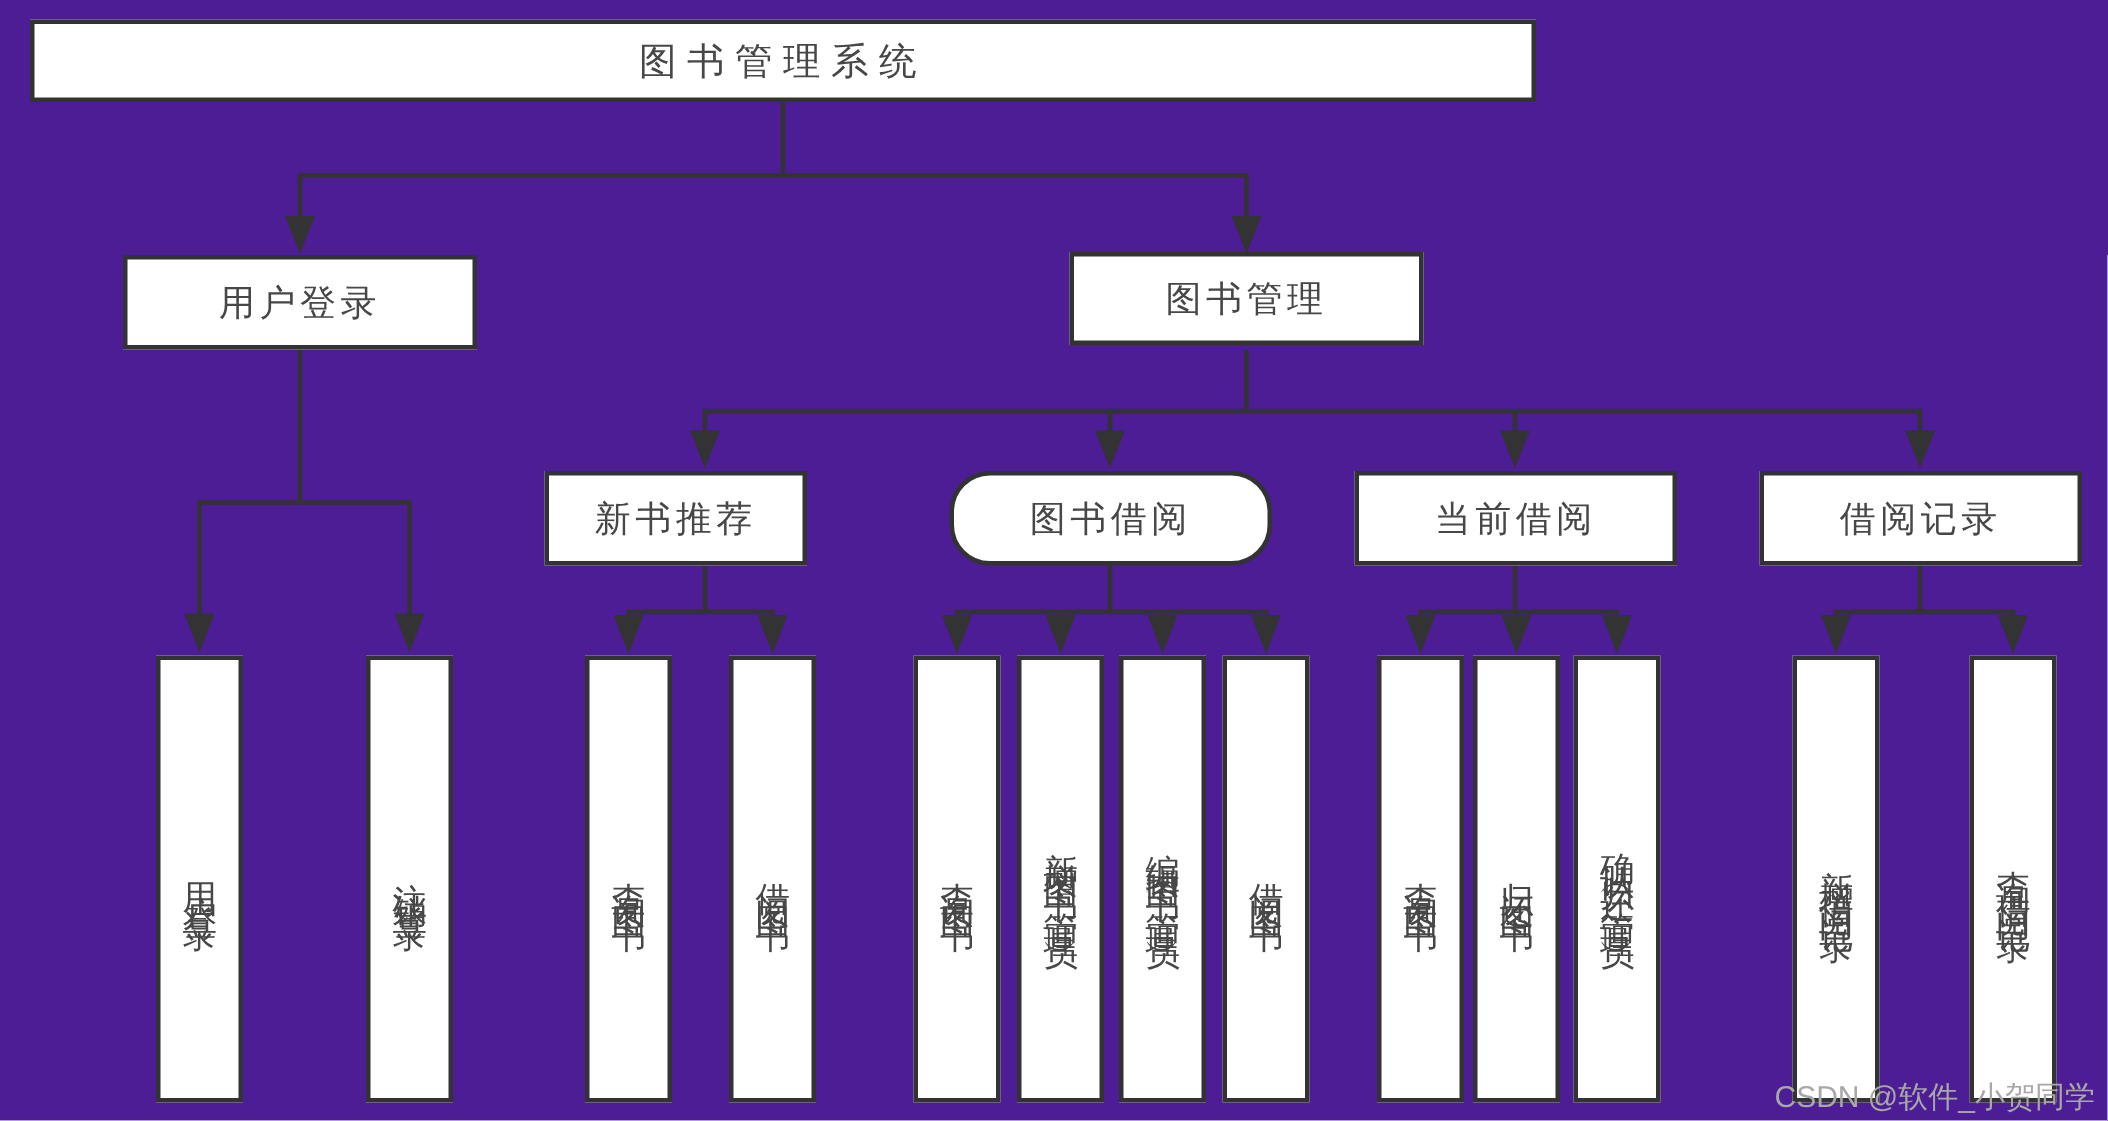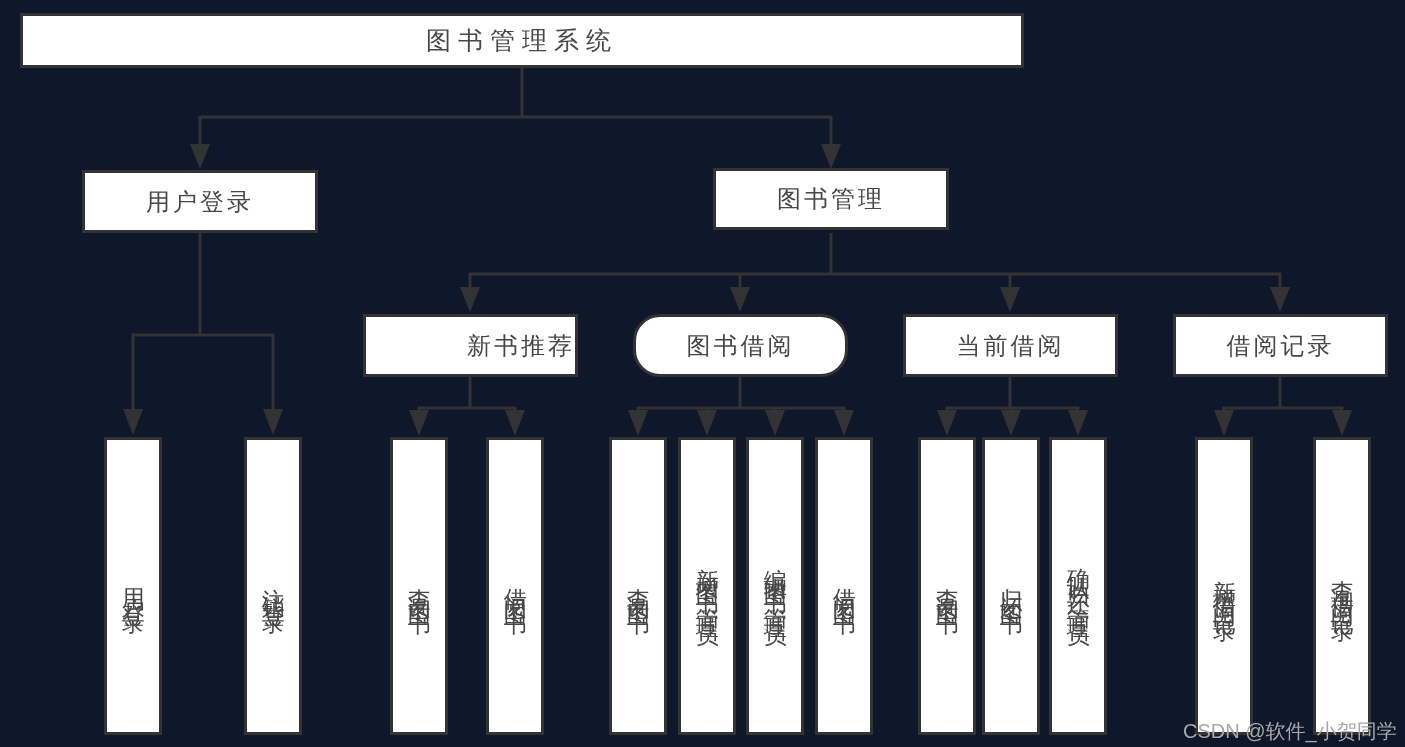--- a/index.html
+++ b/index.html
@@ -5,21 +5,21 @@
   html, body {
     margin: 0;
     padding: 0;
     background: #ffffff;
     font-family: "Liberation Sans", sans-serif;
   }
   .canvas {
     position: relative;
     width: 1405px;
     height: 747px;
-    background: #0f172a;
+    background: #4c1d95;
     overflow: hidden;
   }
   .wires {
     position: absolute;
     left: 0;
     top: 0;
     width: 1405px;
     height: 747px;
   }
   .node {
@@ -105,21 +105,21 @@
     <span>图书管理系统</span>
   </div>
 
   <div class="node header" style="left:82px; top:170px; width:236px; height:63px;">
     <span>用户登录</span>
   </div>
   <div class="node header" style="left:713px; top:168px; width:236px; height:62px;">
     <span>图书管理</span>
   </div>
 
-  <div class="node header" style="left:363px; top:314px; width:215px; height:63px;justify-content:flex-end;">
+  <div class="node header" style="left:363px; top:314px; width:175px; height:63px;">
     <span>新书推荐</span>
   </div>
   <div class="node header" style="left:633px; top:314px; width:215px; height:63px;border-radius:27px;">
     <span>图书借阅</span>
   </div>
   <div class="node header" style="left:903px; top:314px; width:215px; height:63px;">
     <span>当前借阅</span>
   </div>
   <div class="node header" style="left:1173px; top:314px; width:215px; height:63px;">
     <span>借阅记录</span>

